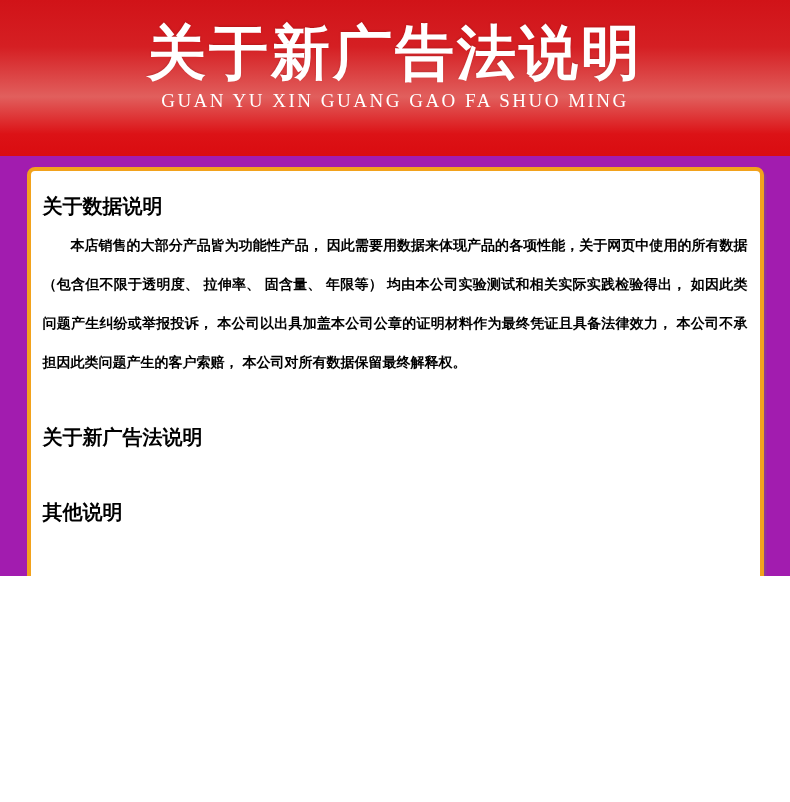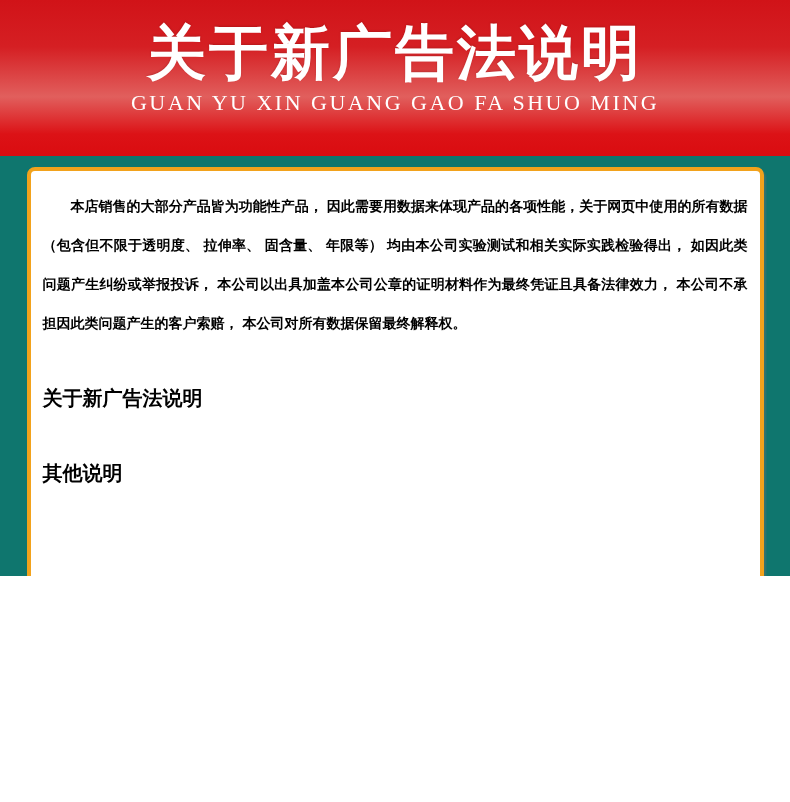--- a/index.html
+++ b/index.html
@@ -6,21 +6,21 @@
     margin: 0;
     padding: 0;
     background: #ffffff;
     width: 790px;
     font-family: "Liberation Sans", "DejaVu Sans", sans-serif;
   }
   .page {
     width: 790px;
     height: 576px;
     position: relative;
-    background: #0f766e;
+    background: #a21caf;
     overflow: hidden;
   }
   
   .banner {
     width: 790px;
     height: 156px;
     background: linear-gradient(180deg,
       #d11318 0%,
       #d51f23 30%,
       #e15f5d 62%,
@@ -34,21 +34,21 @@
     font-size: 59px;
     line-height: 66px;
     font-weight: 700;
     letter-spacing: 3px;
     color: #ffffff;
     text-shadow: 0 -1px 2px rgba(100, 0, 0, 0.25);
   }
   .banner-subtitle {
     margin: 4px 0 0 0;
     font-family: "Liberation Serif", "DejaVu Serif", serif;
-    font-size: 22px;
+    font-size: 19px;
     letter-spacing: 2.5px;
     color: #ffffff;
     font-weight: 400;
   }
   
   .panel {
     box-sizing: border-box;
     width: 737px;
     min-height: 617px;
     margin: 11px auto 0 auto;
@@ -87,20 +87,21 @@
 <div class="page">
 
   <div class="banner">
     <h1 class="banner-title">关于新广告法说明</h1>
     <p class="banner-subtitle">GUAN YU XIN GUANG GAO FA SHUO MING</p>
   </div>
 
   <div class="panel">
 
     <div class="section">
+      <h2 class="section-heading">关于数据说明</h2>
       <p class="section-paragraph">本店销售的大部分产品皆为功能性产品， 因此需要用数据来体现产品的各项性能，关于网页中使用的所有数据 （包含但不限于透明度、 拉伸率、 固含量、 年限等） 均由本公司实验测试和相关实际实践检验得出， 如因此类问题产生纠纷或举报投诉， 本公司以出具加盖本公司公章的证明材料作为最终凭证且具备法律效力， 本公司不承担因此类问题产生的客户索赔， 本公司对所有数据保留最终解释权。</p>
     </div>
 
     <div class="section">
       <h2 class="section-heading">关于新广告法说明</h2>
     </div>
 
     <div class="section">
       <h2 class="section-heading">其他说明</h2>
 

